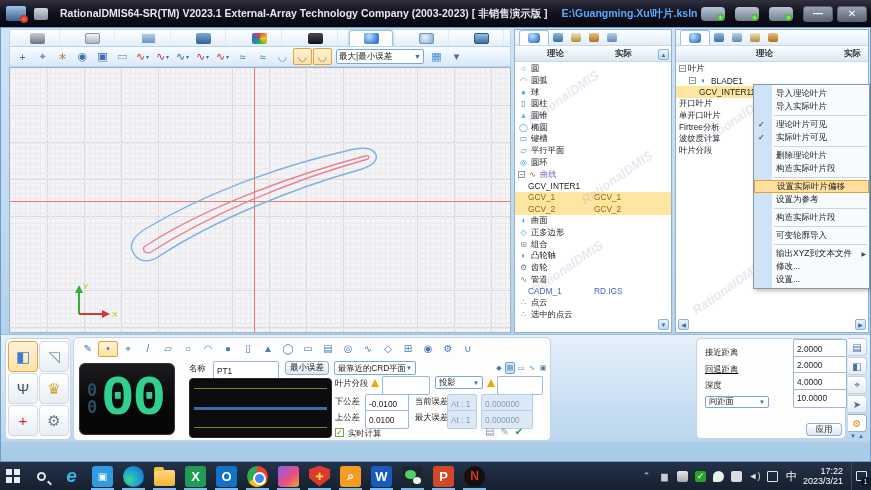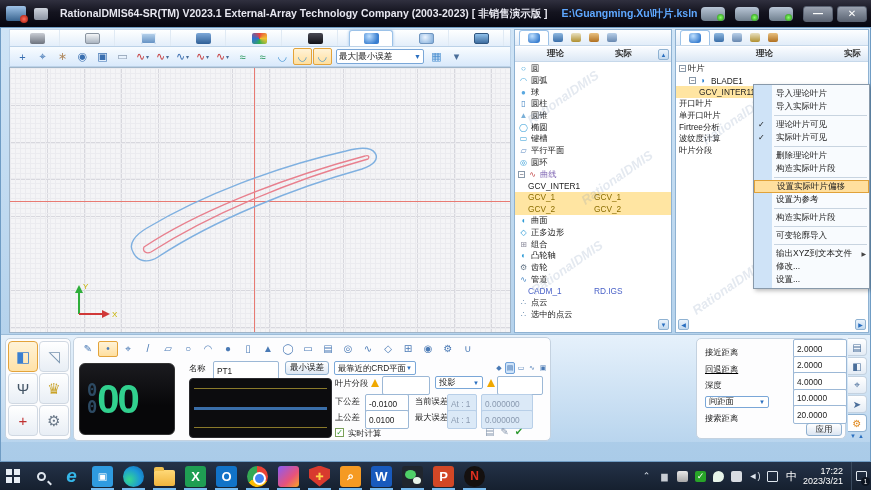--- a/index.html
+++ b/index.html
@@ -116,21 +116,21 @@
   .dockbtn.sel { border:1px solid #e3a33a; background:linear-gradient(#fff3d8,#ffe2a8); }
 
   .lcdpanel { position:absolute; left:72px; top:2px; width:478px; height:104px; background:#fdfdfe; border:1px solid #c4d2e0; border-radius:5px; }
   .ficonrow { position:absolute; left:4px; top:2px; height:17px; display:flex; align-items:center; }
   .fbtn { min-width:20px; height:16px; display:flex; align-items:center; justify-content:center;
     color:#4a7ab5; font-size:10px; border:1px solid transparent; border-radius:2px; }
   .fbtn.sel { border-color:#e3a33a; background:linear-gradient(#fff3d8,#ffdf9e); }
   .lcd { position:absolute; left:5px; top:25px; width:96px; height:72px; background:linear-gradient(#1b1b1f,#070709 60%);
     border-radius:6px; border:1px solid #333; display:flex; align-items:center; }
   .lcd .side { display:flex; flex-direction:column; margin-left:7px; color:#2d4a63; font-family:"DejaVu Sans Mono",monospace; font-size:17px; line-height:17px; font-weight:bold; }
-  .lcd .main { flex:1; text-align:left; color:#31d08e; font-family:Liberation Sans, sans-serif; font-size:40px; font-weight:bold; letter-spacing:-2px; margin-right:6px; }
+  .lcd .main { flex:1; text-align:center; color:#31d08e; font-family:Liberation Mono, monospace; font-size:56px; font-weight:bold; letter-spacing:-2px; margin-right:6px; }
   .tolpanel { position:absolute; left:115px; top:40px; width:143px; height:60px; background:#0c0c0e; border-radius:4px; border:1px solid #2a2a2e; }
   .tolline { position:absolute; left:4px; right:4px; height:1px; }
 
   .namerow { position:absolute; top:23px; height:15px; font-size:8.5px; color:#222; }
   .field { background:#fff; border:1px solid #9cb8d6; border-radius:2px; font-size:8.3px; color:#222; padding:0 3px;
     height:19px; font-family:"Liberation Sans",sans-serif; }
   .field.dis { background:#dbe9f7; color:#8a9ab0; border-color:#b8cfe8; }
   .btn3d { background:linear-gradient(#ffffff,#dce6f2); border:1px solid #8fb0d0; border-radius:3px; font-size:8.5px; color:#222;
     display:flex; align-items:center; justify-content:center; }
   .ddown { background:#fff; border:1px solid #7aa7d8; border-radius:2px; font-size:8.3px; color:#222;
@@ -747,24 +747,20 @@
             <div class="plbl">深度</div>
             <input class="field pval" readonly="" value="4.0000" style="">
           </div>
           <div class="prow" style="top: 55.5px;">
             <div class="ddown" style="width: 64px; height: 12px;">
               <div>间距面</div>
               <div class="arr">▼</div>
             </div>
             <input class="field pval" readonly="" value="10.0000" style="">
           </div>
-          <div class="prow" style="top: 72px;">
-            <div class="plbl">搜索距离</div>
-            <input class="field pval" readonly="" value="20.0000" style="">
-          </div>
           <div class="btn3d applybtn">应用</div>
         </div>
 
       <div class="sidestrip" id="sidestrip">
           <div class="stripbtn">▤</div>
           <div class="stripbtn">◧</div>
           <div class="stripbtn">⌖</div>
           <div class="stripbtn">➤</div>
           <div class="stripbtn sel">⚙</div>
           <div class="striparr">▼▲</div>

